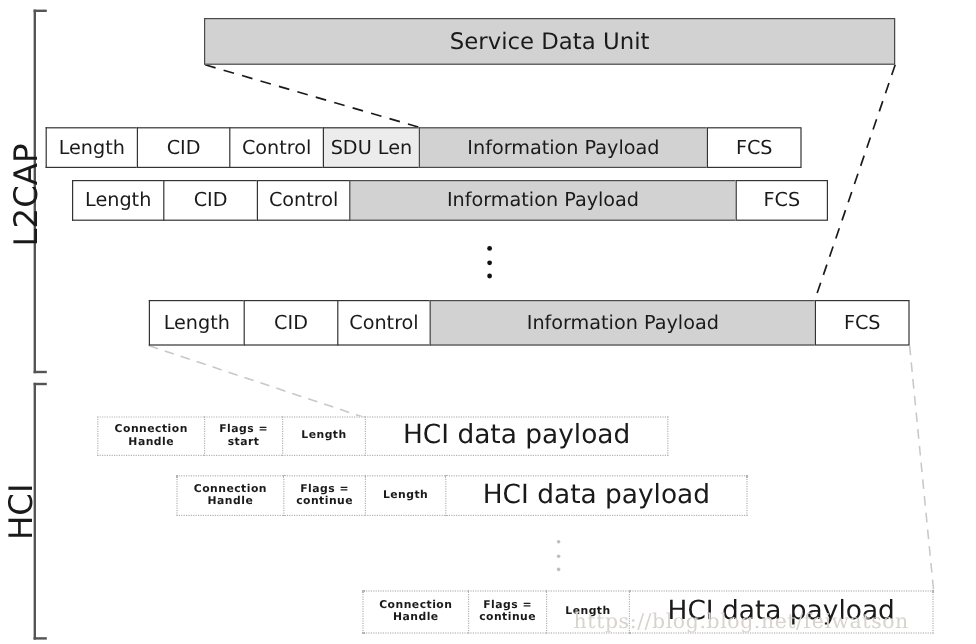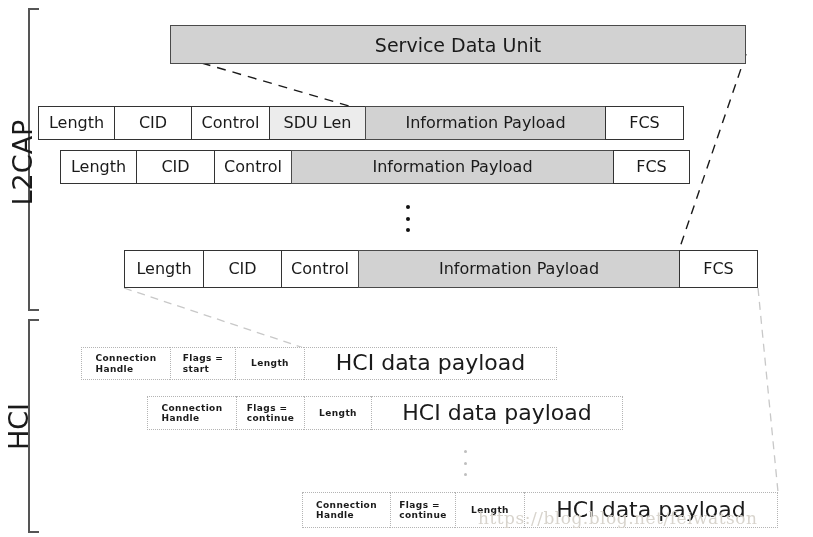--- a/index.html
+++ b/index.html
@@ -41,20 +41,21 @@
   .row {
     position: absolute;
     display: flex;
     box-sizing: border-box;
   }
   .cell {
     box-sizing: border-box;
     display: flex;
     align-items: center;
     justify-content: center;
+    text-align: center;
     white-space: pre-line;
     line-height: 1.12;
   }
 
   
   .l2cap-row .cell {
     border: 1px solid #333333;
     border-right-width: 0;
     background: #ffffff;
     color: #1a1a1a;
@@ -147,29 +148,29 @@
 
     <line x1="758" y1="288" x2="778" y2="492" stroke="#c8c8c8" stroke-width="1.3" stroke-dasharray="8,6"></line>
   </svg>
 
   <div class="bracket" style="left:28px; top:8px; height:303px;"></div>
   <div class="bracket" style="left:28px; top:319px; height:214px;"></div>
 
   <div class="layer-label" style="left:-38px; top:147px; width:120px; text-align:center; transform:rotate(-90deg);">L2CAP</div>
   <div class="layer-label" style="left:-37px; top:411px; width:110px; text-align:center; transform:rotate(-90deg);">HCI</div>
 
-  <div class="sdu-bar" style="left:170px; top:25px; width:576px; height:39px;">
+  <div class="sdu-bar" style="left:170px; top:15px; width:576px; height:39px;">
     <span>Service Data Unit</span>
   </div>
 
   <div class="row l2cap-row" style="left:38px; top:106px; height:34px;">
     <div class="cell" style="width:76px;">Length</div>
     <div class="cell" style="width:77px;">CID</div>
     <div class="cell" style="width:78px;">Control</div>
-    <div class="cell sdulen" style="width:96px;">SDU Len</div>
+    <div class="cell sdulen" style="width:80px;">SDU Len</div>
     <div class="cell shaded" style="width:240px;">Information Payload</div>
     <div class="cell last" style="width:79px;">FCS</div>
   </div>
 
   <div class="row l2cap-row" style="left:60px; top:150px; height:34px;">
     <div class="cell" style="width:76px;">Length</div>
     <div class="cell" style="width:78px;">CID</div>
     <div class="cell" style="width:77px;">Control</div>
     <div class="cell shaded" style="width:322px;">Information Payload</div>
     <div class="cell last" style="width:77px;">FCS</div>

